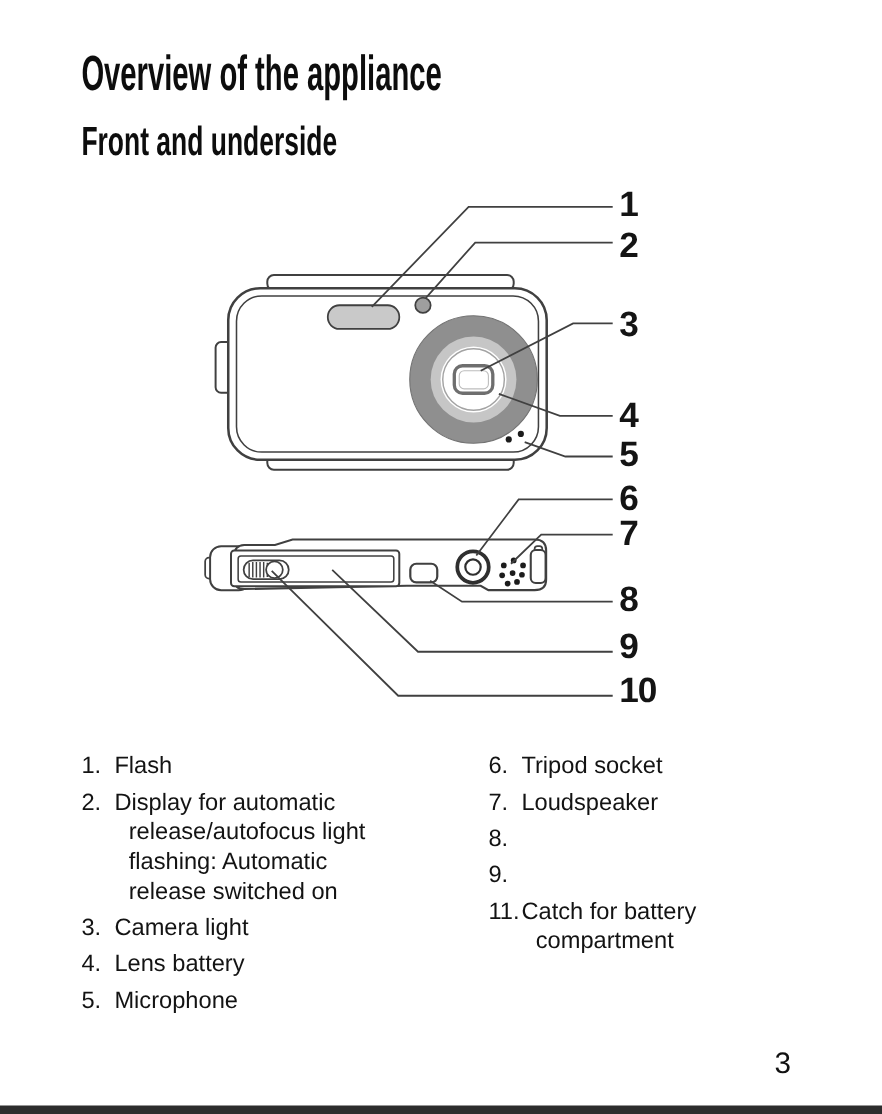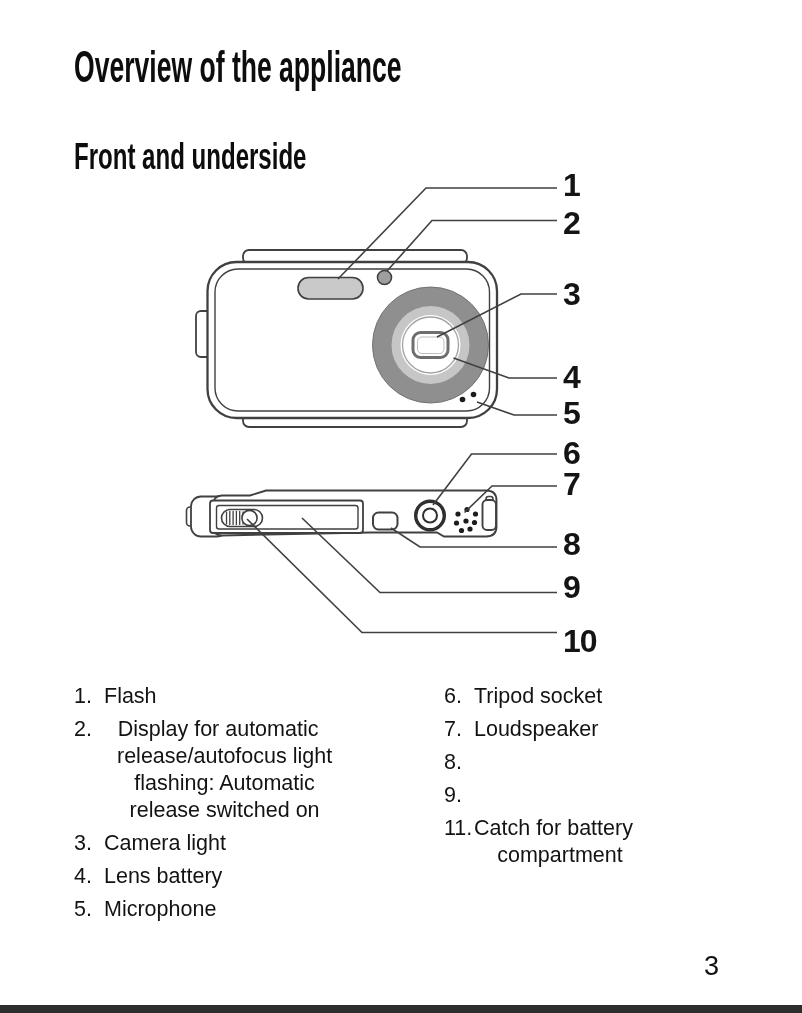--- a/index.html
+++ b/index.html
@@ -3,34 +3,34 @@
 <meta charset="utf-8">
 <style>
   html,body{margin:0;padding:0;background:#fff;}
   .page{
     position:relative;width:802px;height:1013px;background:#ffffff;overflow:hidden;
     font-family:"Liberation Sans","DejaVu Sans",sans-serif;color:#111;
   }
   .squeeze{display:inline-block;transform-origin:0 0;white-space:nowrap;}
   .title{position:absolute;left:74px;top:44px;margin:0;font-size:45px;line-height:1;font-weight:700;color:#0d0d0d;}
   .title .squeeze{transform:scaleX(0.59);}
-  .subtitle{position:absolute;left:74px;top:138px;margin:0;font-size:37px;line-height:1;font-weight:700;color:#0d0d0d;}
+  .subtitle{position:absolute;left:74px;top:110px;margin:0;font-size:37px;line-height:1;font-weight:700;color:#0d0d0d;}
   .subtitle .squeeze{transform:scaleX(0.65);}
   .diagram{position:absolute;left:0;top:0;width:802px;height:680px;}
   .diagram svg{position:absolute;left:0;top:0;}
   .callout{
     position:absolute;left:563px;width:46px;font-size:32px;line-height:32px;
     font-weight:700;color:#141414;letter-spacing:-1px;
   }
   .legend-col{position:absolute;top:683px;}
   .legend-left{left:74px;width:350px;}
   .legend-right{left:444px;width:340px;}
   .legend-item{display:flex;margin-bottom:6px;font-size:21.5px;line-height:27px;color:#131313;}
   .legend-item .num{flex:0 0 auto;min-width:30px;}
-  .legend-item .txt{white-space:pre-line;padding-left:13px;text-indent:-13px;text-align:center;}
+  .legend-item .txt{white-space:pre-line;padding-left:13px;text-indent:-13px;}
   .page-number{position:absolute;left:704px;top:953px;width:40px;font-size:27px;line-height:27px;color:#111;}
   .footer-bar{position:absolute;left:0;bottom:0;width:802px;height:8px;background:#2d2d2d;}
 </style>
 </head>
 <body>
 
 <div class="page">
 
   <h1 class="title"><span class="squeeze">Overview of the appliance</span></h1>
 
@@ -126,21 +126,21 @@
 
     <div class="callout" style="top:169px">1</div>
     <div class="callout" style="top:207px">2</div>
     <div class="callout" style="top:278px">3</div>
     <div class="callout" style="top:361px">4</div>
     <div class="callout" style="top:397px">5</div>
     <div class="callout" style="top:437px">6</div>
     <div class="callout" style="top:468px">7</div>
     <div class="callout" style="top:528px">8</div>
     <div class="callout" style="top:571px">9</div>
-    <div class="callout" style="top:625px">10</div>
+    <div class="callout" style="top:611px">10</div>
   </div>
 
   <div class="legend-col legend-left">
     <div class="legend-item">
       <span class="num">1.</span>
       <span class="txt">Flash</span>
     </div>
     <div class="legend-item">
       <span class="num">2.</span>
       <span class="txt">Display for automatic

